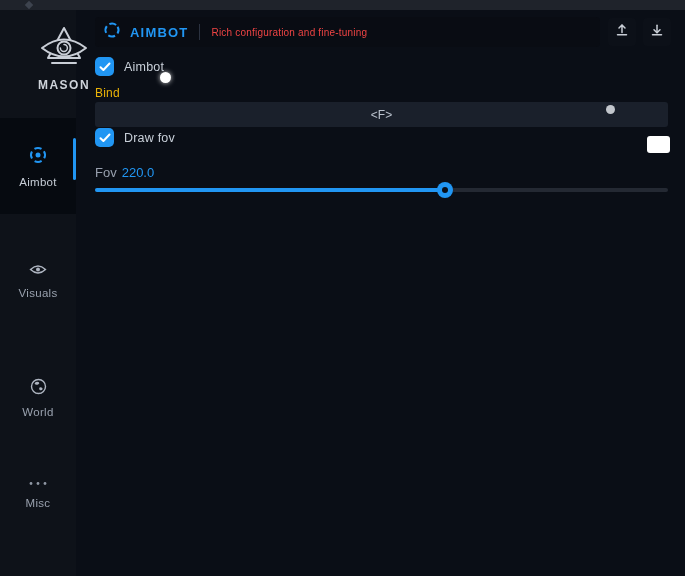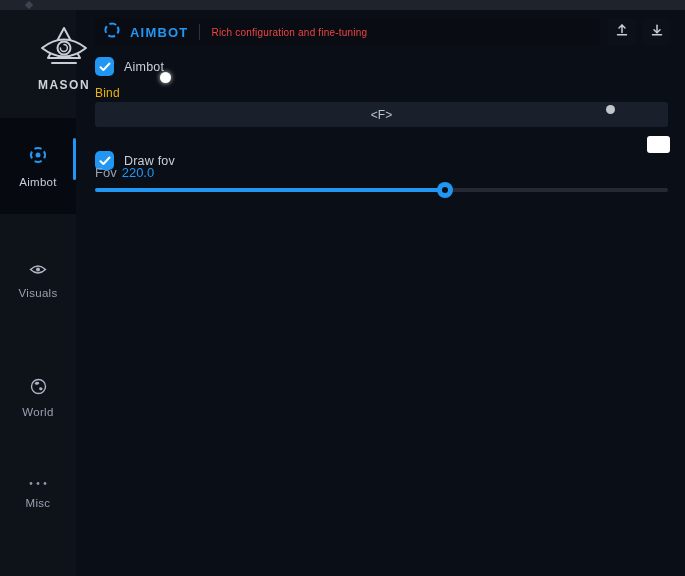--- a/index.html
+++ b/index.html
@@ -173,21 +173,21 @@
     </span>
     <span class="check-label">Aimbot</span>
   </div>
 
   <div class="field-label" style="left:95px;top:86px;">Bind</div>
 
   <div class="bind-input">
     <span>&lt;F&gt;</span>
   </div>
 
-  <div class="check-row" style="left:95px;top:151px;">
+  <div class="check-row" style="left:95px;top:128px;">
     <span class="checkbox">
       <svg width="12" height="10" viewBox="0 0 12 10" fill="none" stroke="#ffffff" stroke-width="2" stroke-linecap="round" stroke-linejoin="round">
         <path d="M1.5 5.2 L4.4 8 L10.5 1.5"></path>
       </svg>
     </span>
     <span class="check-label">Draw fov</span>
   </div>
 
   <div class="color-swatch" style="background: rgb(255, 255, 255);"></div>
 

